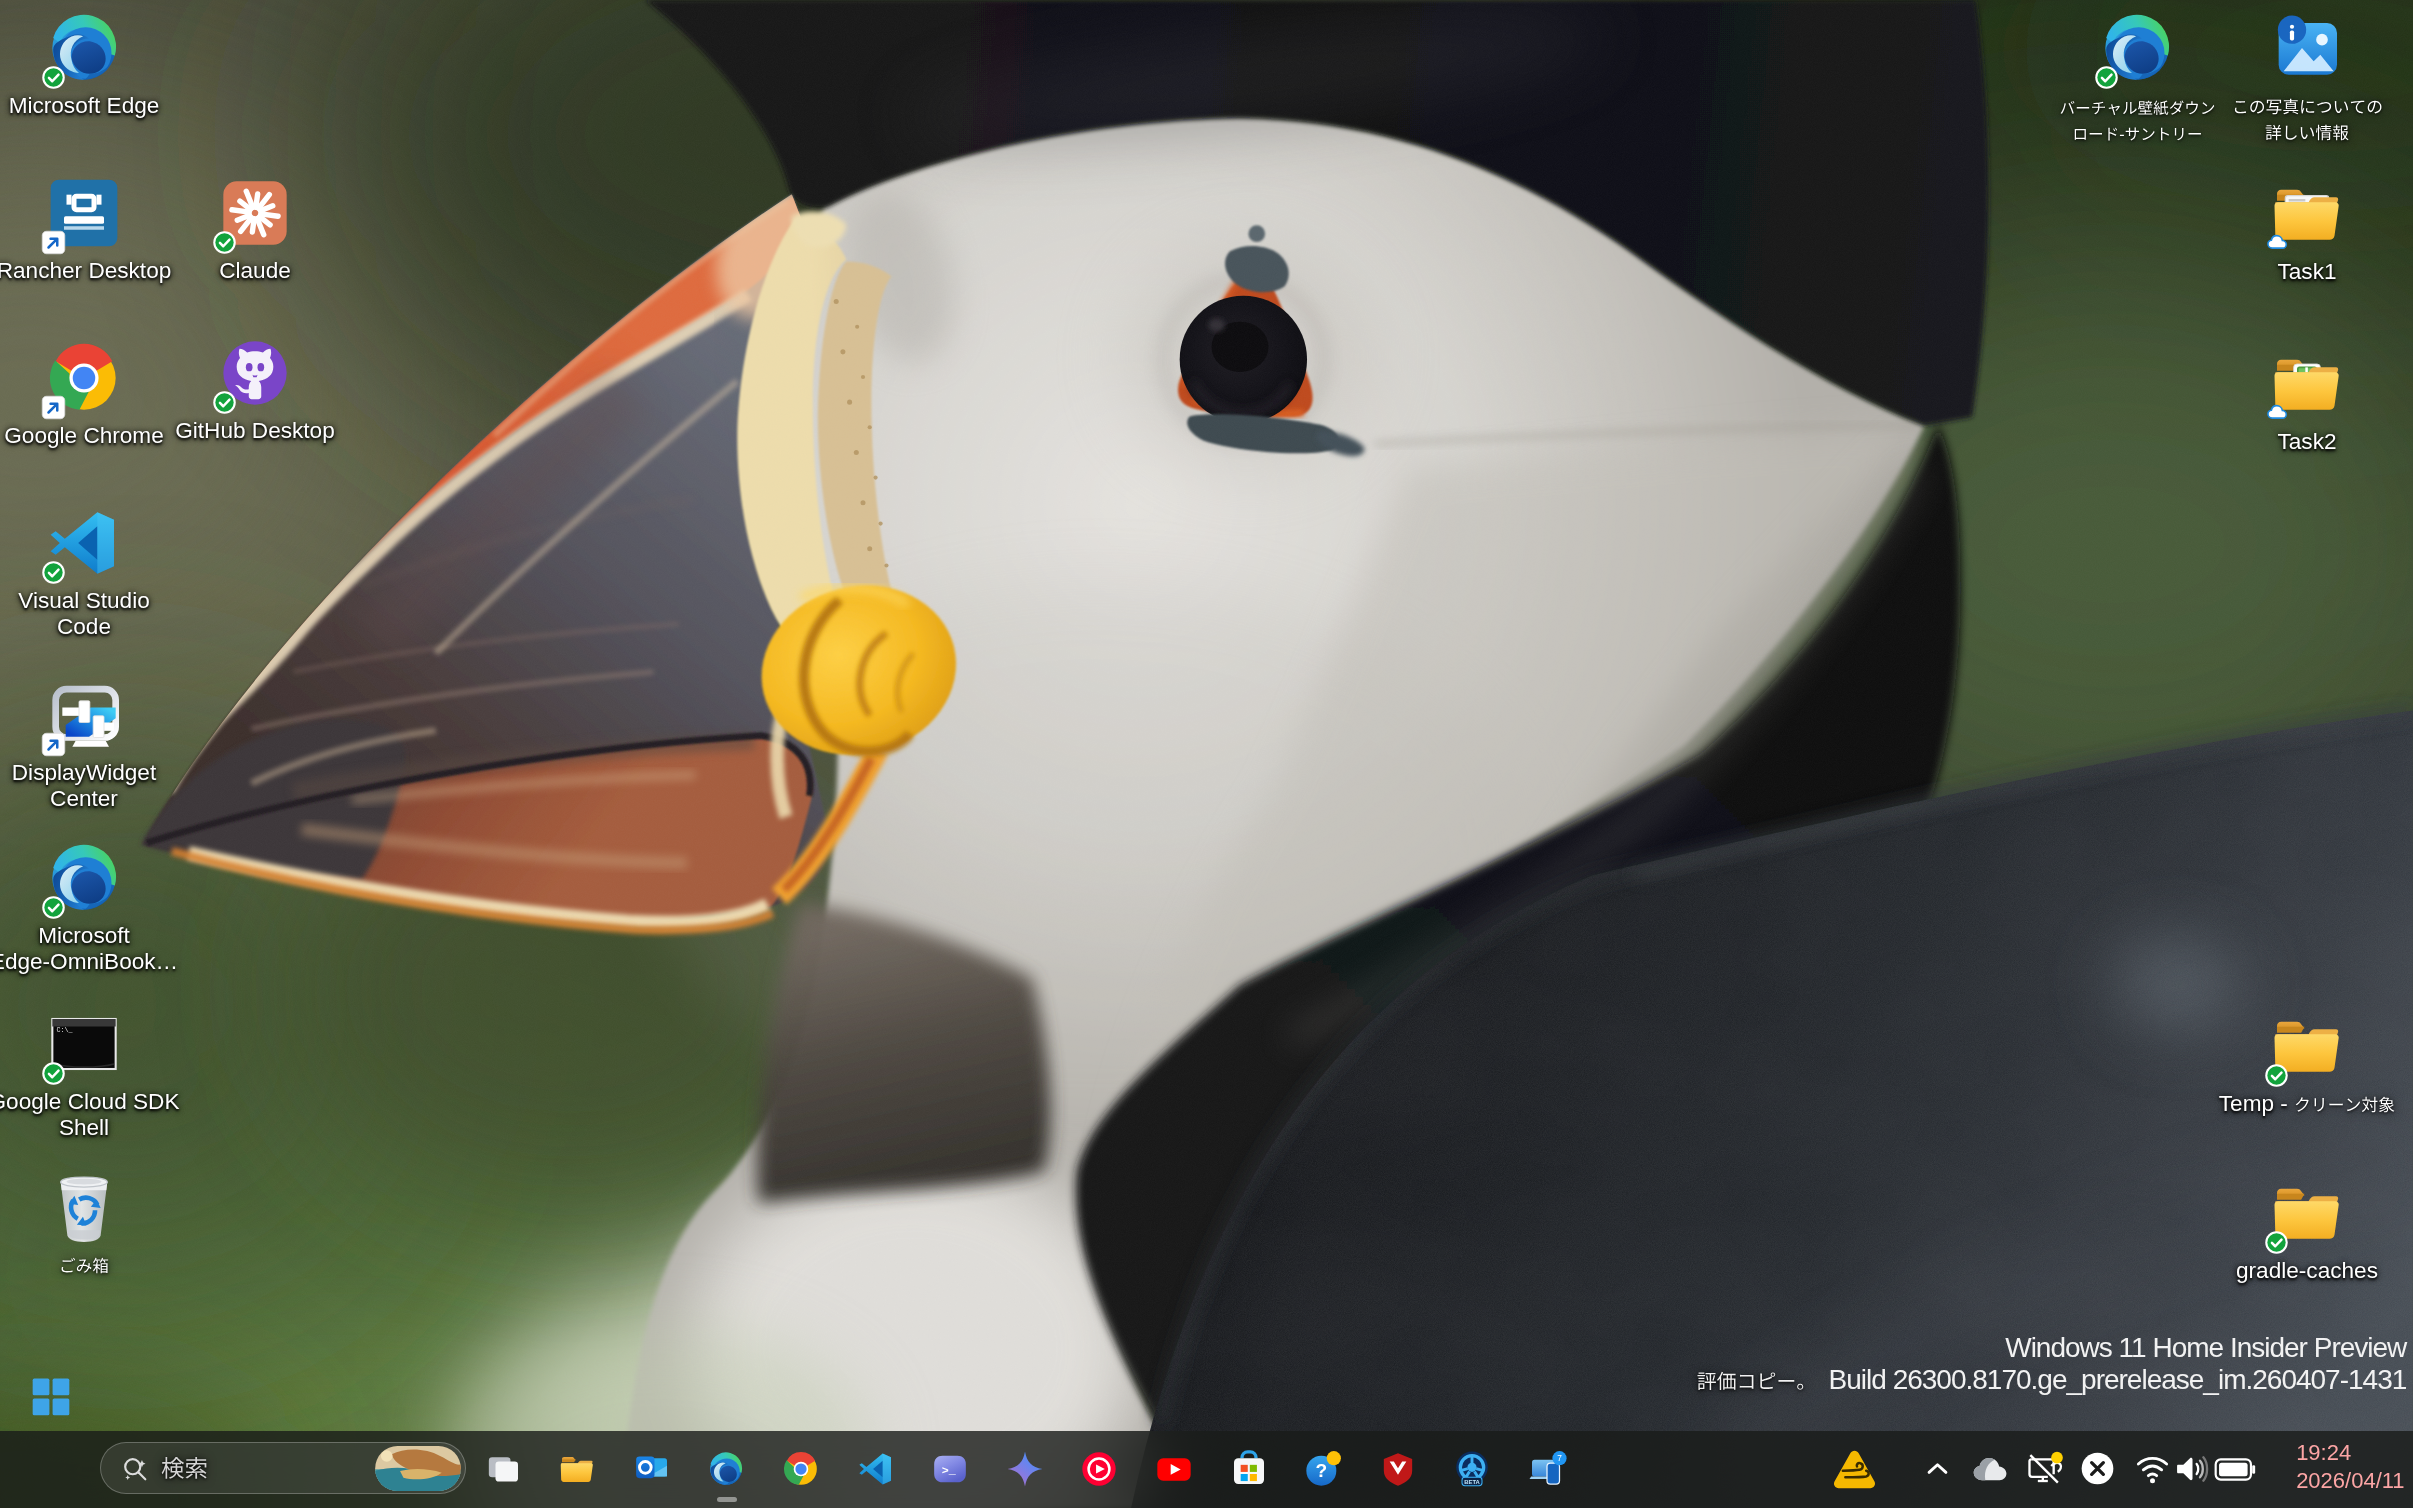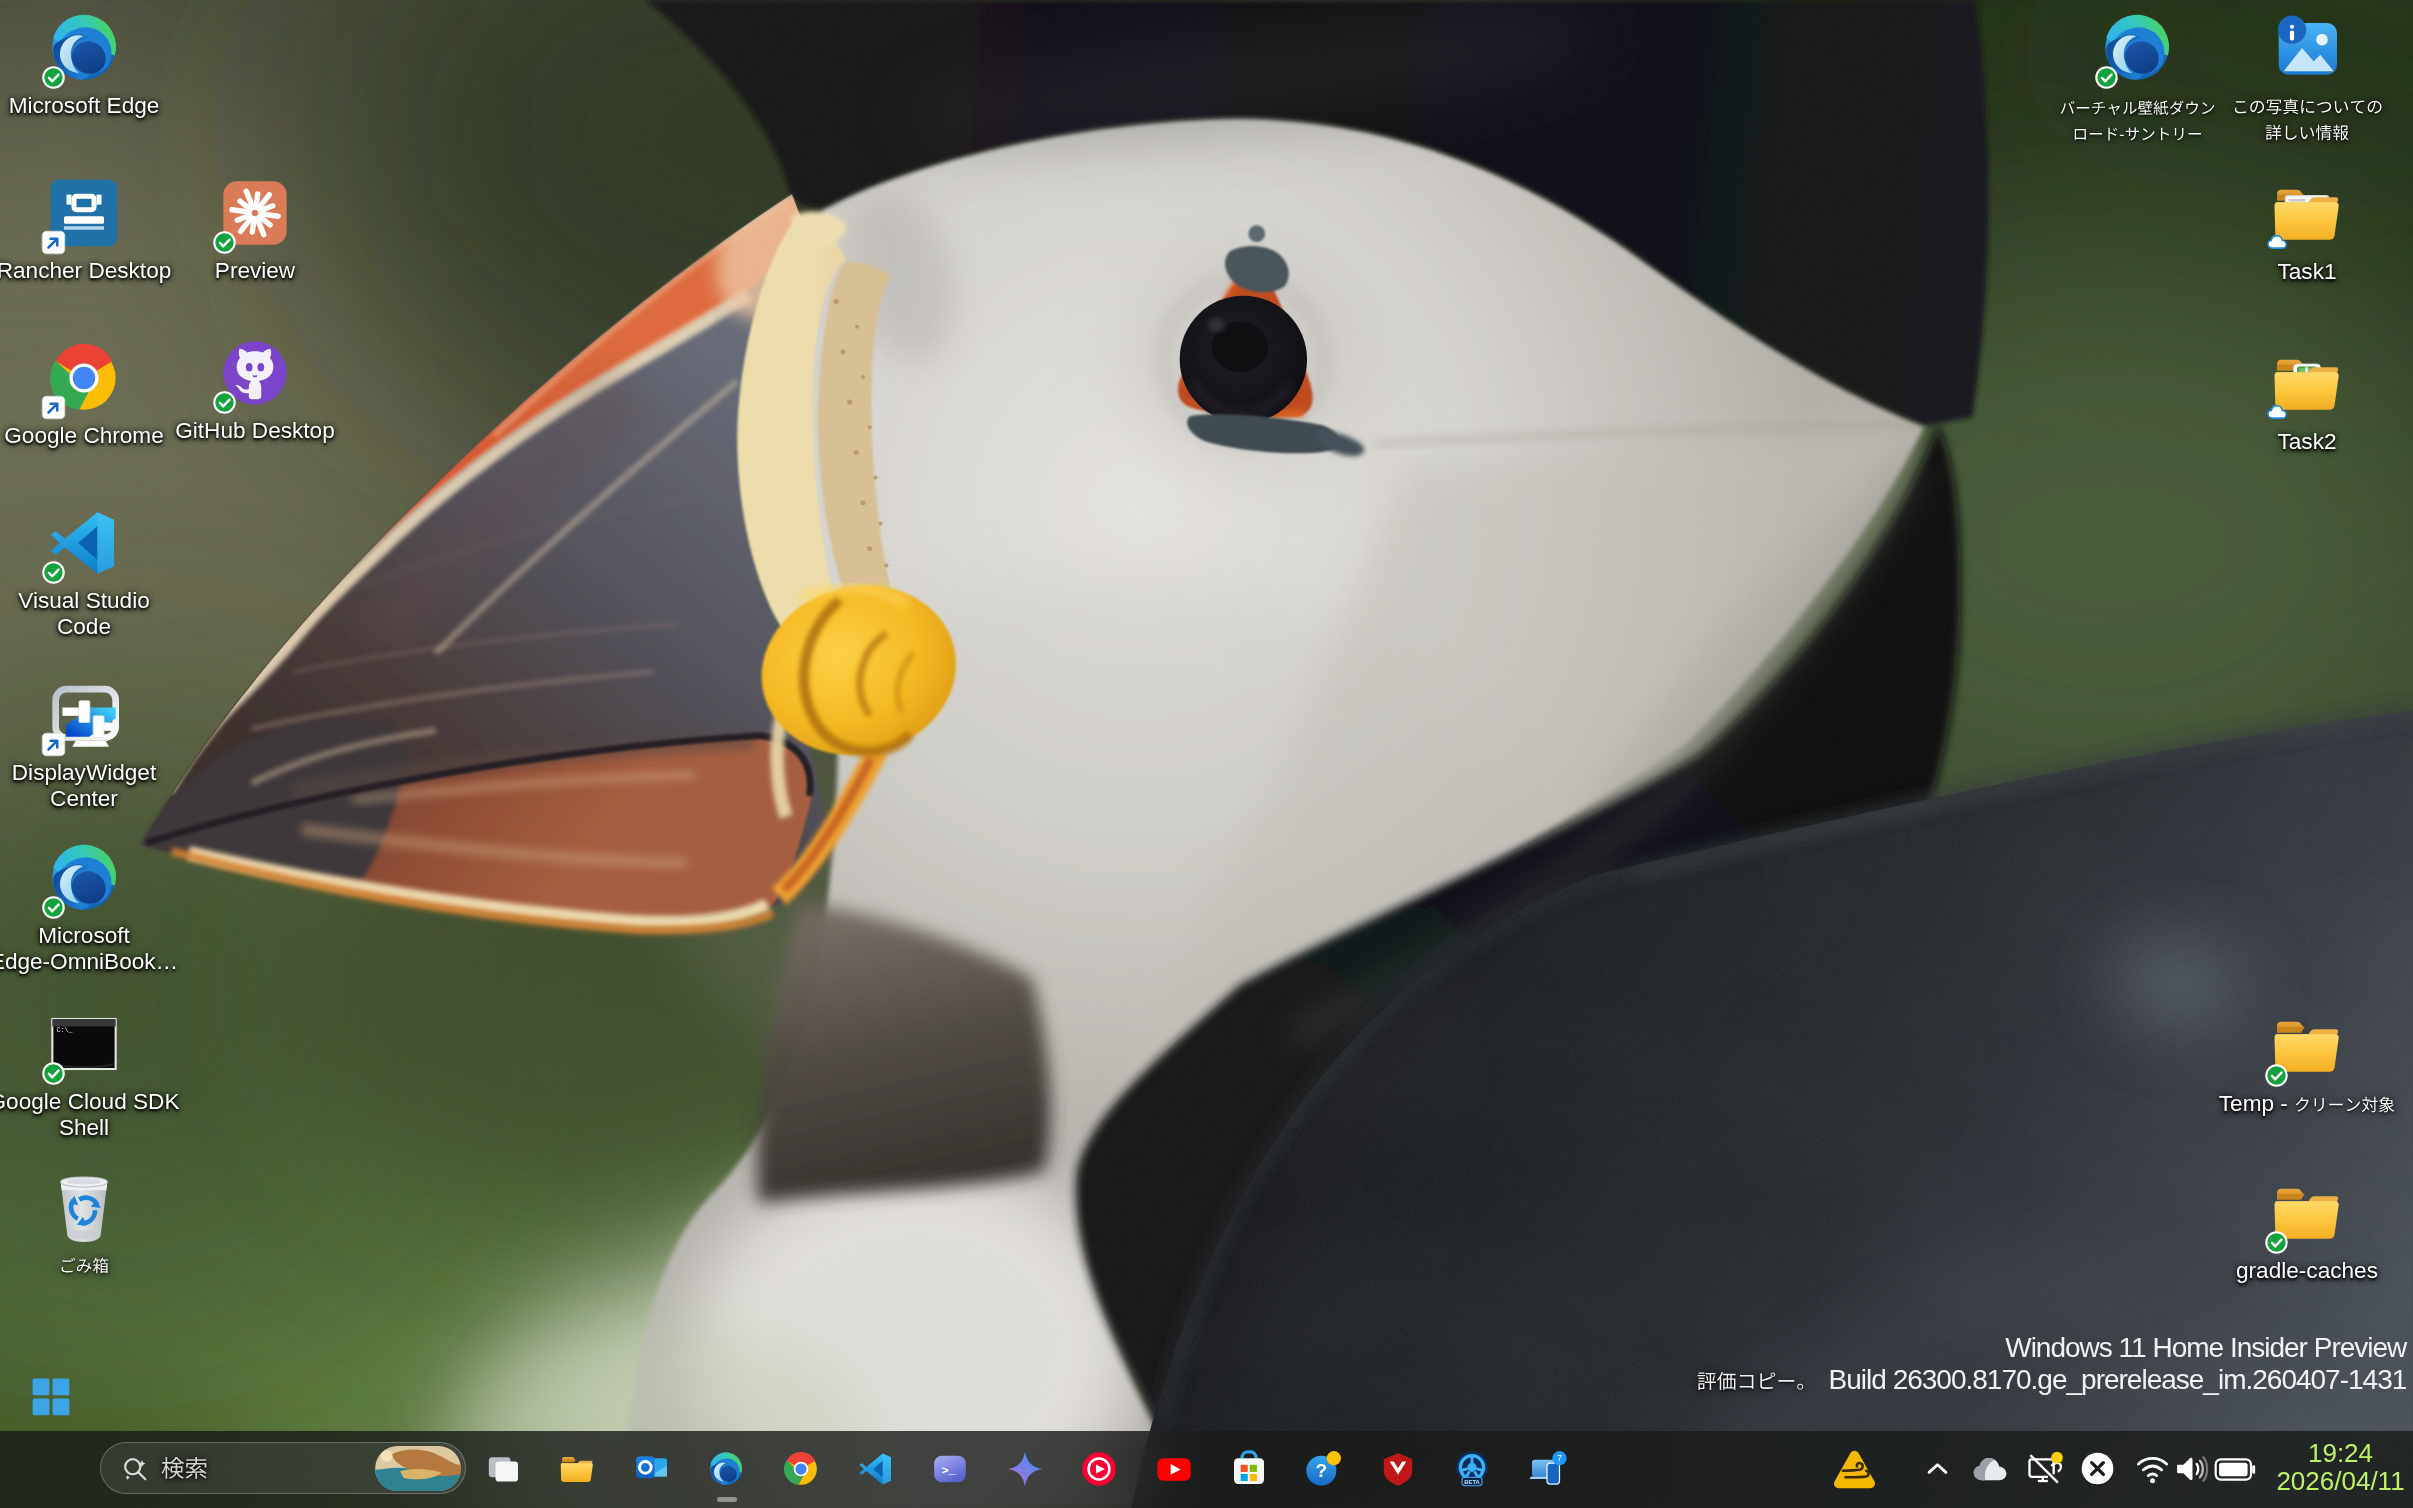--- a/index.html
+++ b/index.html
@@ -368,21 +368,21 @@
             <line x1="49.0" y1="41.1" x2="51.2" y2="25.2"></line>
             <line x1="52.3" y1="42.5" x2="65.2" y2="25.9"></line>
             <line x1="54.5" y1="45.4" x2="69.3" y2="39.4"></line>
           </g>
         </svg><svg class="badge" viewBox="0 0 30 30">
           <circle cx="15" cy="15" r="13.5" fill="#fff"></circle>
           <circle cx="15" cy="15" r="11" fill="#12a33c"></circle>
           <path d="M9.5,15.5 L13.5,19.5 L21,11.5" stroke="#fff" stroke-width="3" fill="none" stroke-linecap="round" stroke-linejoin="round"></path>
         </svg></div>
       <div class="lab">
-        <div class="ll">Preview</div>
+        <div class="ll">Claude</div>
       </div>
     </div>
     <div class="ic" style="left:-25px;top:338px">
       <div class="glyph"><svg width="80" height="80" viewBox="0 0 96 96" xmlns="http://www.w3.org/2000/svg">
           <circle cx="48" cy="48" r="38" fill="#fbbc05"></circle>
           <path d="M48,48 L15,29 A38,38 0 0 1 81,29 Z M48,48" fill="none"></path>
           <path d="M14,28 A38,38 0 0 1 82,28 L62,40 A22,22 0 0 0 34,40 Z" fill="#ea4335"></path>
           <path d="M13.5,27 A38,38 0 0 0 42.5,86 L54,64 A22,22 0 0 1 30.5,42.5 Z" fill="#34a853"></path>
           <circle cx="48" cy="48" r="17.5" fill="#fff"></circle>
           <circle cx="48" cy="48" r="13.5" fill="#4285f4"></circle>
@@ -982,14 +982,14 @@
       <path d="M4,14 L10,14 L18,6 C19,5 21,5.5 21,7.5 L21,30.5 C21,32.5 19,33 18,32 L10,24 L4,24 C3,24 2.5,23.5 2.5,22.5 L2.5,15.5 C2.5,14.5 3,14 4,14 Z" fill="#fff"></path>
       <path d="M26,13 C28.5,16 28.5,22 26,25" stroke="#fff" stroke-width="2.8" fill="none" stroke-linecap="round"></path>
       <path d="M30,9 C34.5,14 34.5,24 30,29" stroke="#bbb" stroke-width="2.8" fill="none" stroke-linecap="round"></path>
       <path d="M34,5 C40,12 40,26 34,33" stroke="#777" stroke-width="2.8" fill="none" stroke-linecap="round"></path>
     </svg>
     <svg style="position:absolute;left:2214px;top:1456px" width="42" height="27" viewBox="0 0 50 32">
       <rect x="2" y="4" width="42" height="24" rx="6" fill="none" stroke="#fff" stroke-width="2.6"></rect>
       <rect x="6" y="8" width="34" height="16" rx="3" fill="#fff"></rect>
       <rect x="45.5" y="11" width="3.5" height="10" rx="1.5" fill="#fff"></rect>
     </svg>
-    <div style="position:absolute;right:8.4px;top:1439px;text-align:center;color:#bef264;font-size:26px;line-height:28px;">19:24<br>2026/04/11</div>
+    <div style="position:absolute;right:8.4px;top:1439px;text-align:left;color:#fca5a5;font-size:22px;line-height:28px;">19:24<br>2026/04/11</div>
 </div>
 
 </body></html>

